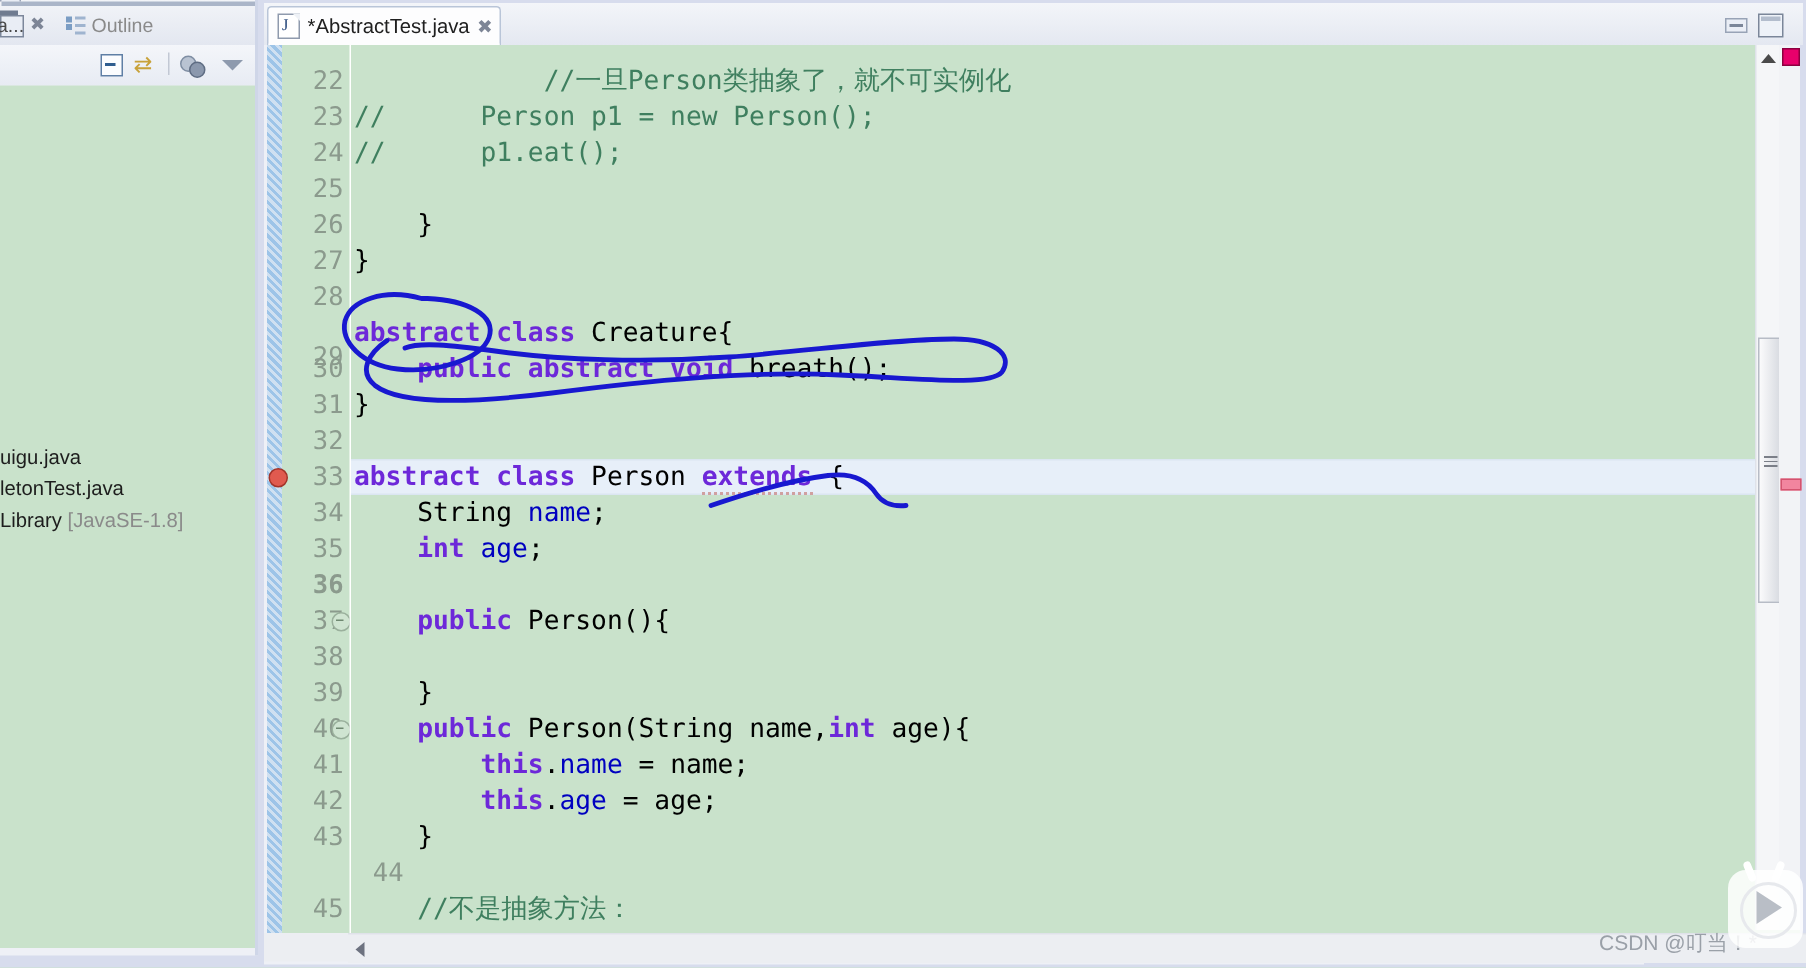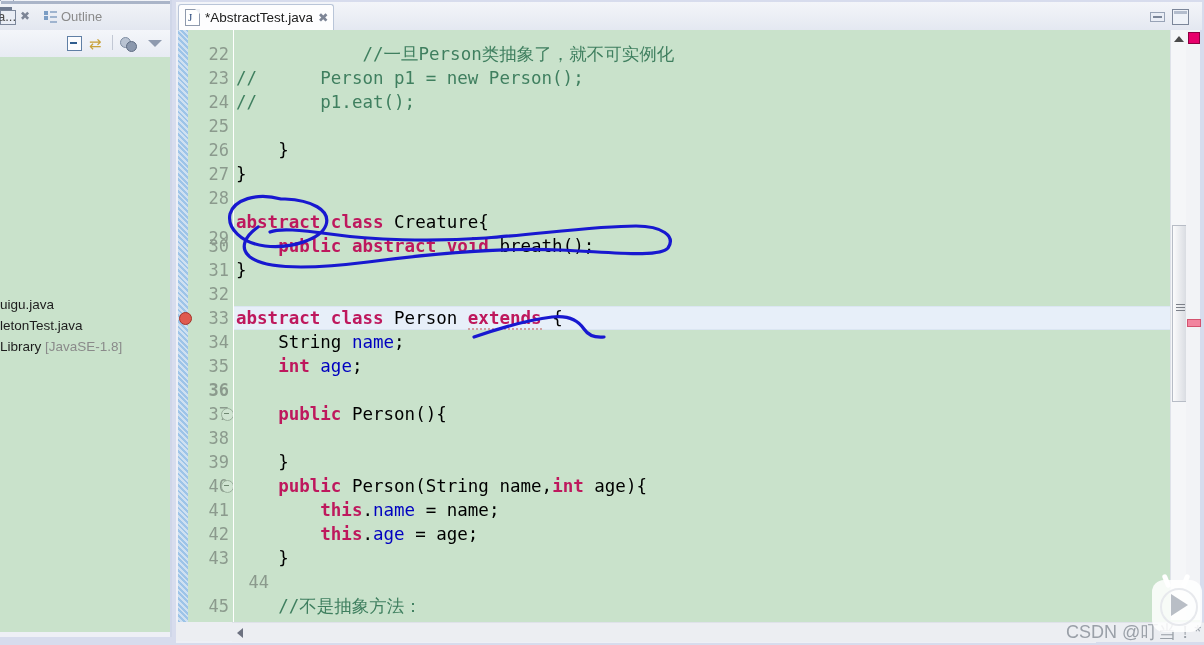--- a/index.html
+++ b/index.html
@@ -137,21 +137,21 @@
   .ln{
     position:absolute;left:0;width:41px;text-align:right;
     font-family:"DejaVu Sans Mono","Liberation Mono",monospace;
     font-size:17px;color:#8b9a8d;line-height:24px;height:24px;
   }
   .codeline{
     position:absolute;left:58px;height:24px;line-height:24px;
     font-family:"DejaVu Sans Mono","Liberation Mono",monospace;
     font-size:17.5px;white-space:pre;color:#000;
   }
-  .kw{color:#be185d;font-weight:bold;margin-top:39px;}
+  .kw{color:#6d28d9;font-weight:bold;margin-top:39px;}
   .fld{color:#0000c0;}
   .cmt{color:#3f7f5f;}
   .plain{color:#000;}
   .err-underline{
     border-bottom:2px dotted #d0a0a0;
   }
 
   #hl-line{
     position:absolute;left:56px;top:300px;width:966px;height:24px;
     background:#e7eff9;border-top:1px solid #dbe6f2;border-bottom:1px solid #dbe6f2;
@@ -197,21 +197,21 @@
     position:absolute;left:56px;top:620px;width:1146px;height:19px;
     background:#eceef2;border-top:1px solid #dfe2e9;
   }
   #hs-left{position:absolute;left:5px;top:5px;width:0;height:0;
     border-top:5px solid transparent;border-bottom:5px solid transparent;border-right:6px solid #6d7280;}
   #hs-corner{position:absolute;left:0;top:620px;width:56px;height:19px;background:#eceef2;}
 
   
   #watermark{
     position:absolute;left:1066px;top:620px;
-    font-size:18px;color:#9aa0a8;white-space:nowrap;
+    font-size:14px;color:#9aa0a8;white-space:nowrap;
     font-family:"Liberation Sans",sans-serif;
   }
   #play-badge{
     position:absolute;left:1152px;top:580px;width:50px;height:52px;
     background:rgba(255,255,255,0.85);border-radius:12px;
   }
   #play-badge .ear{position:absolute;top:-6px;width:5px;height:14px;background:#fff;border-radius:3px;}
   #play-badge .ear.l{left:12px;transform:rotate(-22deg);}
   #play-badge .ear.r{left:31px;transform:rotate(22deg);}
   #play-badge .tri{

